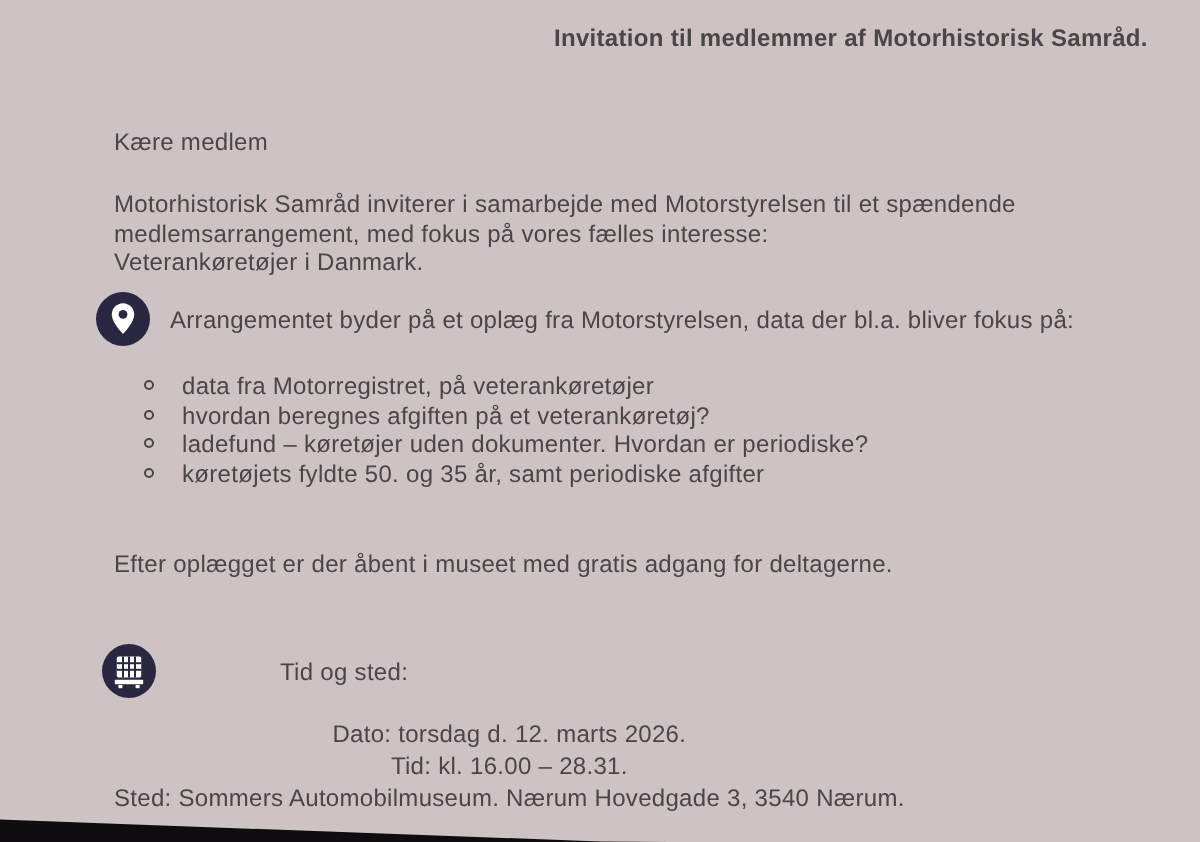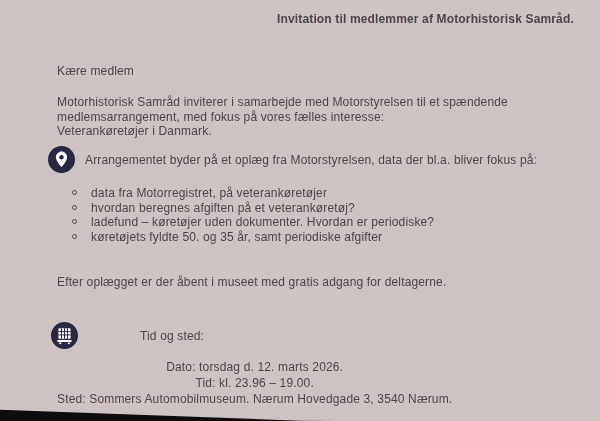--- a/index.html
+++ b/index.html
@@ -111,17 +111,17 @@
     </g>
     <rect x="6.4" y="17.9" width="14.2" height="2.2" rx="0.4" fill="#ffffff"></rect>
     <rect x="8.2" y="20.5" width="2" height="1.6" fill="#ffffff"></rect>
     <rect x="16.8" y="20.5" width="2" height="1.6" fill="#ffffff"></rect>
   </svg>
 </span>
 <div class="abs details-heading">Tid og sted:</div>
 
 <div class="abs details-lines">
   <div>Dato: torsdag d. 12. marts 2026.</div>
-  <div>Tid: kl. 23.96 – 19.00.</div>
+  <div>Tid: kl. 16.00 – 28.31.</div>
   <div>Sted: Sommers Automobilmuseum. Nærum Hovedgade 3, 3540 Nærum.</div>
 </div>
 
 <div class="abs page-edge-wedge"></div>
 
 </body></html>

